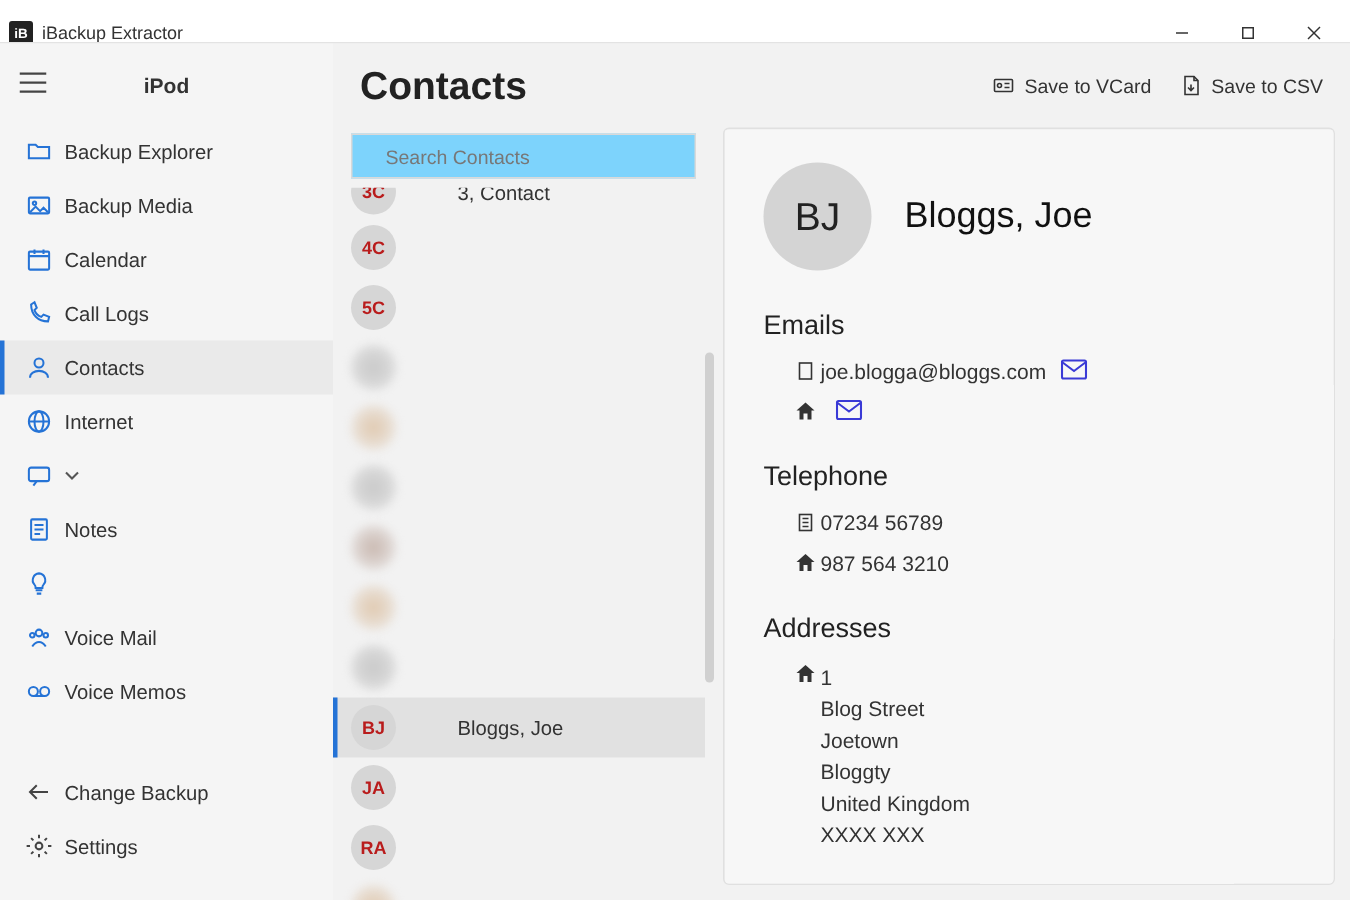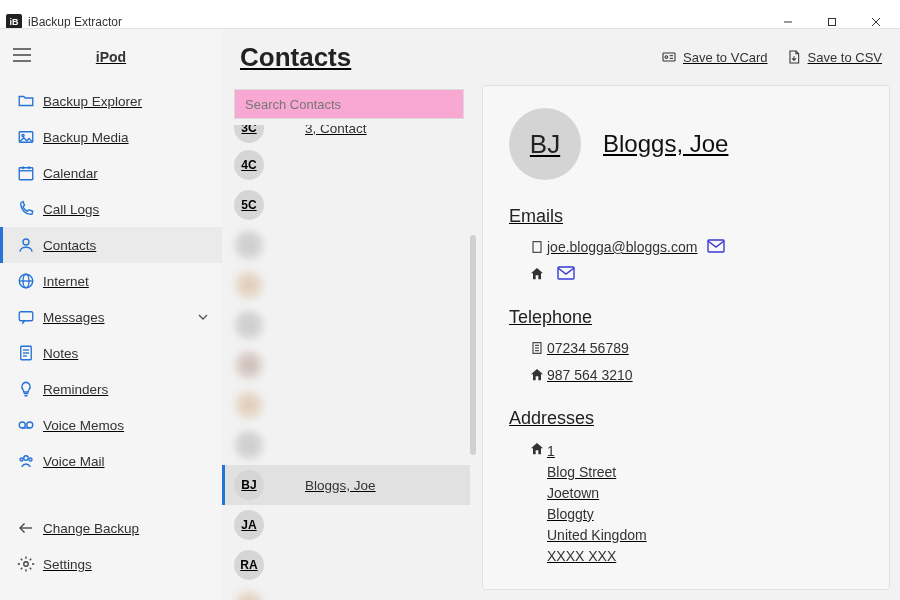--- a/index.html
+++ b/index.html
@@ -7,21 +7,21 @@
   body { display: flex; flex-direction: column; }
 
   
   .titlebar { height: 28px; display: flex; align-items: center; padding: 16px 2px 0 6px; font-size: 12px; color: #333; background: #fff; }
   .titlebar .logo { width: 16px; height: 16px; background: #222; display: inline-flex; align-items: center; justify-content: center; margin-right: 6px; border-radius: 2px; }
   .titlebar .logo span { color:#fff; font-size:9px; font-weight:bold; }
   .titlebar .spacer { flex: 1; }
   .titlebar .winbtn { width: 44px; height: 28px; display: flex; align-items: center; justify-content: center; color: #555; }
 
   
-  .app { flex: 1; display: flex; min-height: 0; background: #f6f6f6; border-top: 1px solid #e3e3e3; text-decoration: underline; }
+  .app { flex: 1; display: flex; min-height: 0; background: #f6f6f6; border-top: 1px solid #e3e3e3; }
 
   
   .sidebar { width: 222px; background: #f5f5f5; display: flex; flex-direction: column; padding-top: 8px; }
   .sidebar-top { display: flex; align-items: center; height: 40px; }
   .hamburger { width: 44px; text-align: center; color:#444; }
   .device-name { flex:1; text-align: center; font-weight: 600; font-size: 14px; color: #333; padding-right: 44px; }
   .nav { margin-top: 6px; flex:1; }
   .nav-item { display:flex; align-items:center; height:36px; padding-left:14px; font-size:13.5px; color:#333; border-left:3px solid transparent; cursor:default; }
   .nav-item.active { background:#eaeaea; border-left-color:#2573d6; }
   .nav-item .icon { width:26px; display:flex; align-items:center; color:#2573d6; }
@@ -37,27 +37,27 @@
   .header h1 { font-size:26px; font-weight:600; color:#222; }
   .header .spacer { flex:1; }
   .header-btn { display:flex; align-items:flex-end; gap:6px; font-size:13px; color:#333; margin-left:18px; }
   .header-btn svg { width:16px; height:16px; color:#333; }
 
   .panes { flex:1; display:flex; min-height:0; }
 
   
   .list-pane { width:254px; display:flex; flex-direction:column; background:#f2f2f2; position:relative; }
   .search { margin:4px 12px 6px 12px; }
-  .search input { width:100%; height:30px; border:1px solid #d9d9d9; background:#f9a8d4; padding:0 10px; font-size:13px; color:#333; outline:none; }
+  .search input { width:100%; height:30px; border:1px solid #d9d9d9; background:#7dd3fc; padding:0 22px; font-size:13px; color:#333; outline:none; }
   .search input::placeholder { color:#777; }
   .list-scroll { flex:1; overflow:hidden; position:relative; }
   .list-inner { position:relative; height:500px; overflow-y:hidden; padding-right:6px; }
   .row { display:flex; align-items:center; height:40px; padding-left:12px; gap:12px; }
   .row.sel { background:#e1e1e1; border-left:3px solid #2573d6; padding-left:9px; }
-  .avatar { width:30px; height:30px; border-radius:50%; background:#d6d6d6; display:flex; align-items:center; justify-content:center; font-size:12px; font-weight:600; color:#000000; flex-shrink:0; }
+  .avatar { width:30px; height:30px; border-radius:50%; background:#d6d6d6; display:flex; align-items:center; justify-content:center; font-size:12px; font-weight:600; color:#b91c1c; flex-shrink:0; }
   .avatar.blur { filter: blur(3px); background: radial-gradient(#c9c9c9,#e5e5e5); }
   .avatar.blur2 { filter: blur(3px); background: radial-gradient(#e0c9b0,#eee); }
   .avatar.blur3 { filter: blur(3px); background: radial-gradient(#c9b8b0,#eee); }
   .row .name { font-size:13.5px; color:#333;margin-left:29px; }
   .list-scrollbar { position:absolute; right:0; top:110px; width:6px; height:220px; background:#d0d0d0; border-radius:3px; }
   .half { height:20px; overflow:hidden; }
 
   
   .detail { flex:1; background:#f7f7f7; border:1px solid #e0e0e0; border-radius:4px; margin:0 10px 10px 6px; padding:22px 26px; overflow-y:auto; }
   .detail-header { display:flex; align-items:center; gap:22px; margin-bottom:26px; }
@@ -168,21 +168,20 @@
           </span>
         <span class="label">Internet</span>
       </div>
       <div class="nav-item">
         <span class="icon">
             <svg viewBox="0 0 24 24" fill="none" stroke="currentColor" stroke-width="1.8">
               <rect x="3" y="5" width="18" height="12" rx="2"></rect>
               <path d="M7 21l3-4"></path>
             </svg>
           </span>
-        <span class="label">Messages</span>
         <span class="chev"><svg width="10" height="10" viewBox="0 0 10 10">
               <path d="M1 3l4 4 4-4" fill="none" stroke="#555" stroke-width="1.4"></path>
             </svg></span>
       </div>
       <div class="nav-item">
         <span class="icon">
             <svg viewBox="0 0 24 24" fill="none" stroke="currentColor" stroke-width="1.8">
               <rect x="5" y="3" width="14" height="18" rx="1"></rect>
               <line x1="8" y1="8" x2="16" y2="8"></line>
               <line x1="8" y1="12" x2="16" y2="12"></line>
@@ -191,42 +190,41 @@
           </span>
         <span class="label">Notes</span>
       </div>
       <div class="nav-item">
         <span class="icon">
             <svg viewBox="0 0 24 24" fill="none" stroke="currentColor" stroke-width="1.8">
               <path d="M9 18h6M10 21h4"></path>
               <path d="M12 3a6 6 0 0 0-4 10c1 1 1 2 1 3h6c0-1 0-2 1-3a6 6 0 0 0-4-10z"></path>
             </svg>
           </span>
-        <span class="label">Reminders</span>
-      </div>
-      <div class="nav-item">
-        <span class="icon">
-            <svg viewBox="0 0 24 24" fill="none" stroke="currentColor" stroke-width="1.8">
-              <circle cx="7" cy="12" r="4"></circle>
-              <circle cx="17" cy="12" r="4"></circle>
-              <line x1="7" y1="16" x2="17" y2="16"></line>
-            </svg>
-          </span>
-        <span class="label">Voice Memos</span>
       </div>
       <div class="nav-item">
         <span class="icon">
             <svg viewBox="0 0 24 24" fill="none" stroke="currentColor" stroke-width="1.8">
               <circle cx="12" cy="8" r="3"></circle>
               <path d="M6 20c2-3 4-4 6-4s4 1 6 4"></path>
               <circle cx="6" cy="10" r="2"></circle>
               <circle cx="18" cy="10" r="2"></circle>
             </svg>
           </span>
         <span class="label">Voice Mail</span>
+      </div>
+      <div class="nav-item">
+        <span class="icon">
+            <svg viewBox="0 0 24 24" fill="none" stroke="currentColor" stroke-width="1.8">
+              <circle cx="7" cy="12" r="4"></circle>
+              <circle cx="17" cy="12" r="4"></circle>
+              <line x1="7" y1="16" x2="17" y2="16"></line>
+            </svg>
+          </span>
+        <span class="label">Voice Memos</span>
       </div>
     </div>
 
     <div class="sidebar-bottom">
       <div class="nav-item">
         <span class="icon">
             <svg viewBox="0 0 24 24" fill="none" stroke="currentColor" stroke-width="1.8">
               <line x1="20" y1="12" x2="4" y2="12"></line>
               <path d="M10 6l-6 6 6 6"></path>
             </svg>

